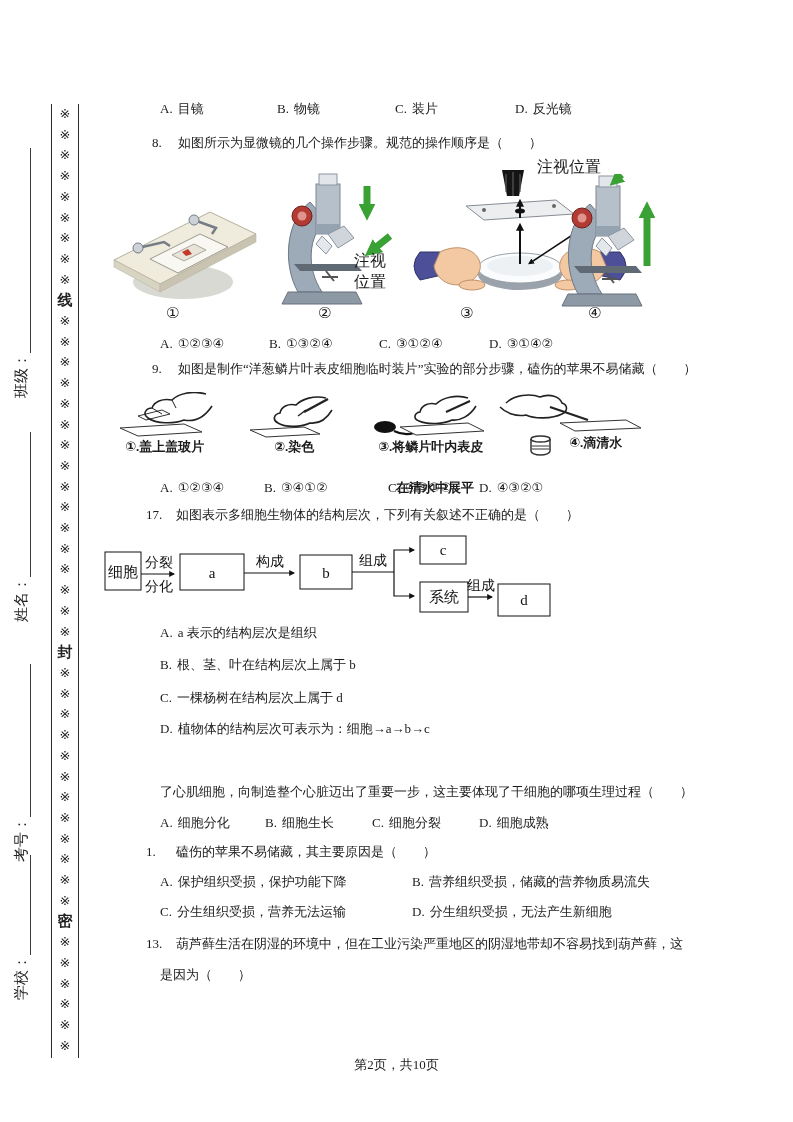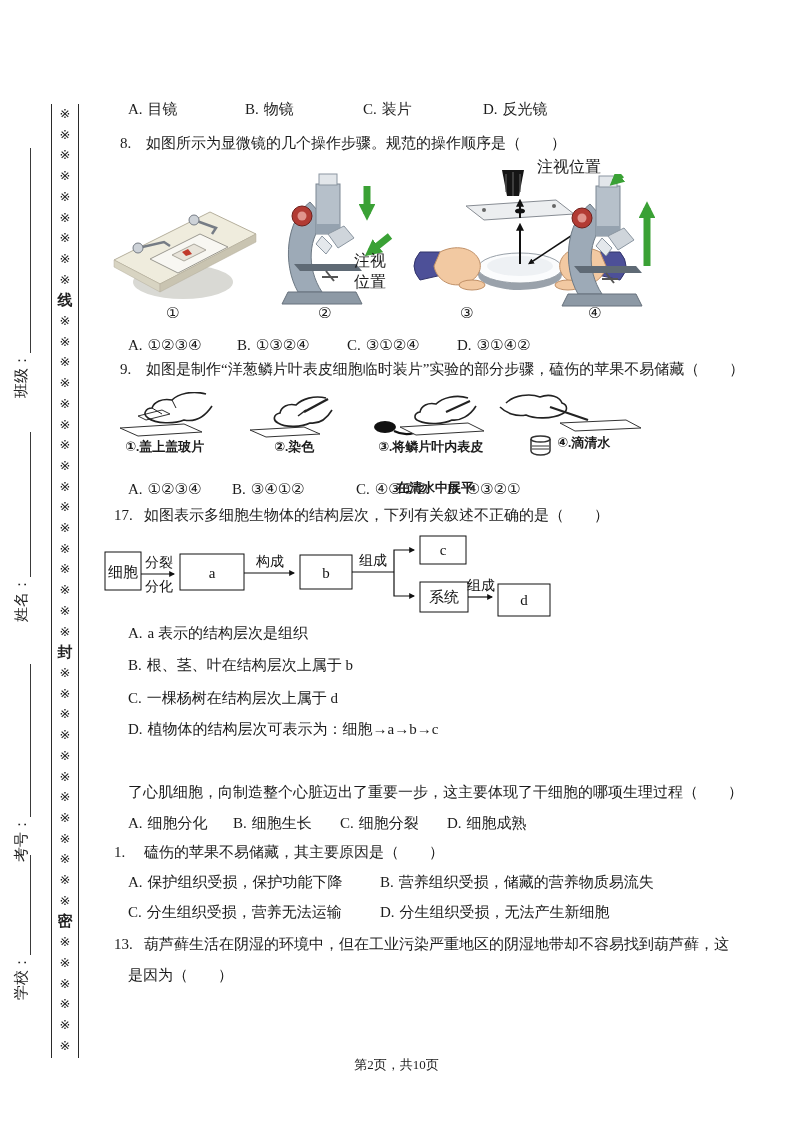--- a/index.html
+++ b/index.html
@@ -12,28 +12,28 @@
               font-size:13px; line-height:20.7px; color:#222;
               font-family:"DejaVu Sans","Liberation Serif",sans-serif; }
   .marks { display:block; white-space:pre-line; }
   .seal-char { display:block; font-weight:bold; font-size:15px; }
 
   .field { position:absolute; left:12px; height:22px; transform-origin:0 0;
            transform:rotate(-90deg); display:flex; font-size:15px; color:#222; }
   .f-label { white-space:nowrap; }
   .f-line { flex:1; border-bottom:1.5px solid #3a3a3a; margin-bottom:3px; }
 
-  .row { position:absolute; white-space:nowrap; font-size:15px; }
+  .row { position:absolute; white-space:nowrap; font-size:13px;margin-left:32px; }
   .qnum { display:inline-block; min-width:26px; }
   .opt { position:absolute; top:0; white-space:nowrap; }
   .okey { margin-right:5px; }
 
   .cap { position:absolute; font-size:15px; }
   .scap { position:absolute; font-size:13px; font-weight:bold; white-space:nowrap; }
-  .cap4wrap { position:absolute; display:flex; align-items:flex-start; gap:4px; }
+  .cap4wrap { position:absolute; display:flex; align-items:flex-start; gap:16px; }
   .gaze { position:absolute; font-size:16px; line-height:21px; white-space:pre-line; }
   .footer { position:absolute; left:0; top:1056px; width:100%; text-align:center; font-size:13px; }
 
   svg.fig { position:absolute; }
   svg text { font-family:"Liberation Serif","DejaVu Serif","DejaVu Sans",serif; fill:#111; }
 </style>
 </head>
 <body>
 
 <div id="page">

